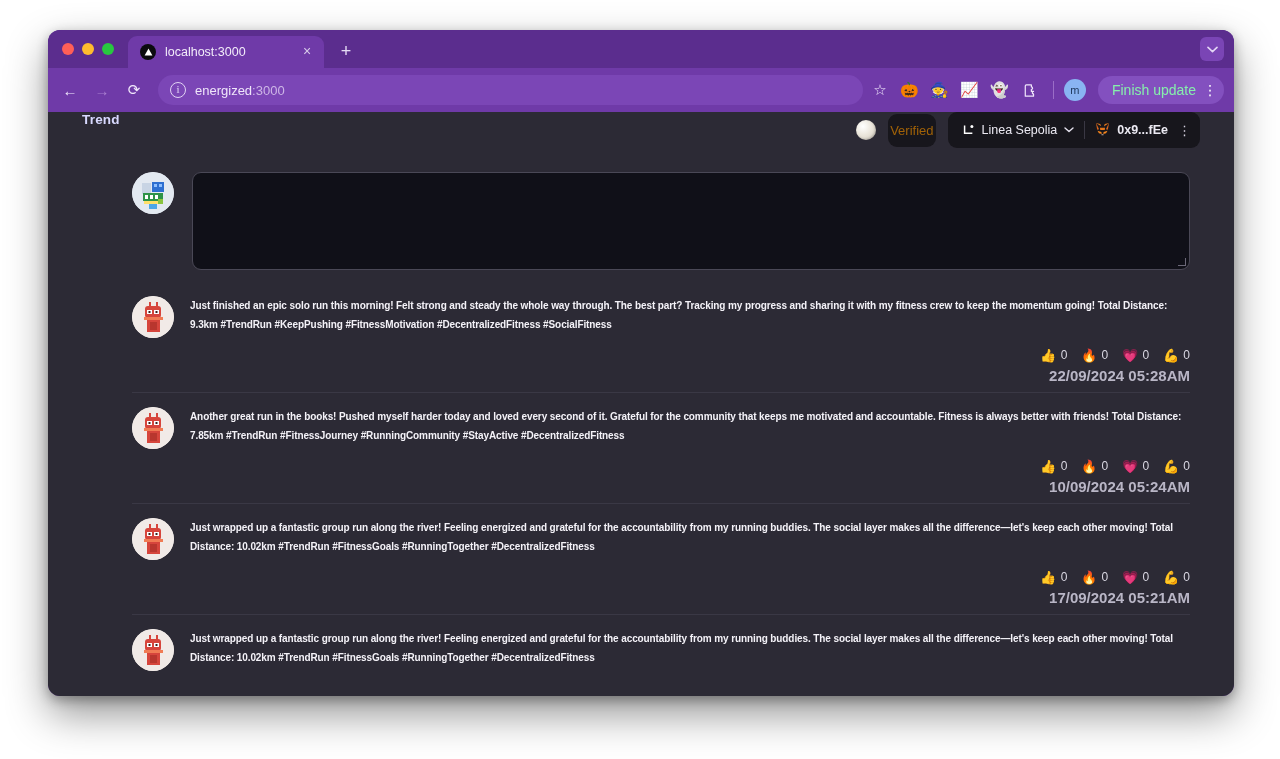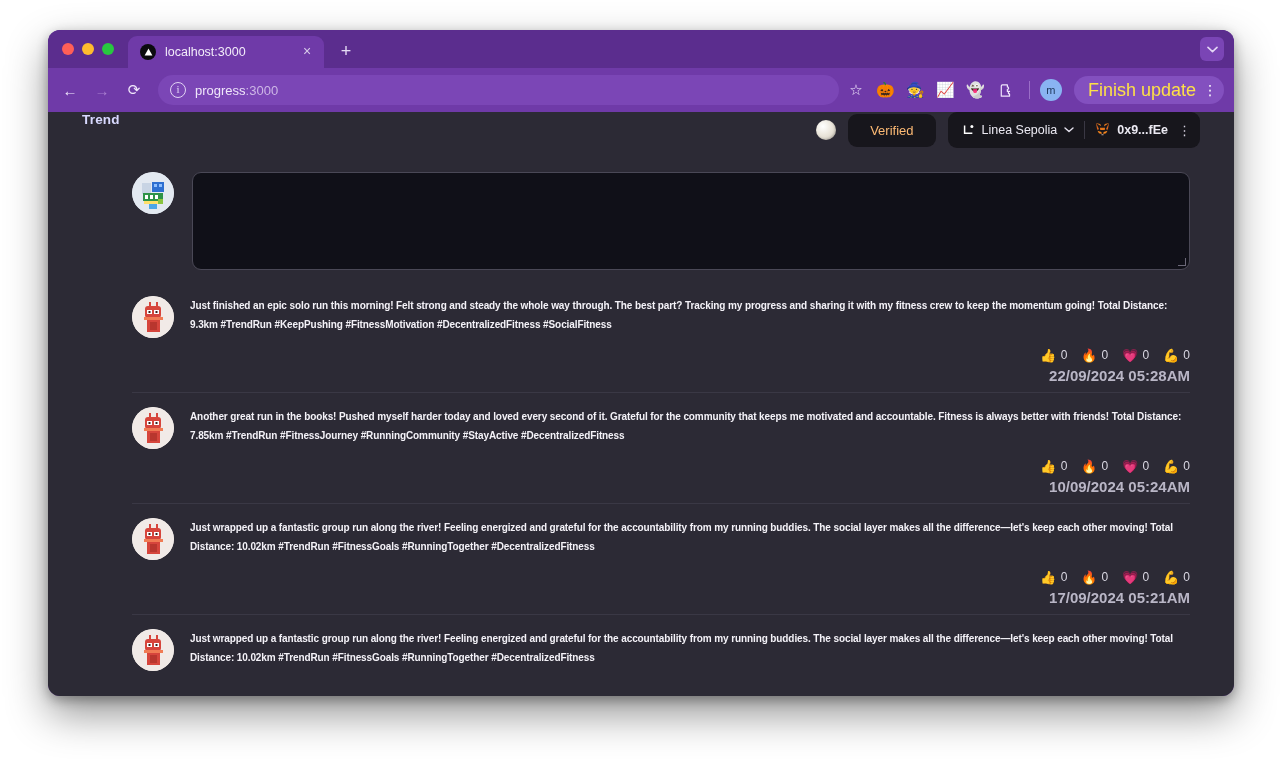--- a/index.html
+++ b/index.html
@@ -183,21 +183,21 @@
     height: 28px;
     background: #8350bf;
     border-radius: 14px;
     display: flex;
     align-items: center;
     padding: 0 6px 0 14px;
     gap: 6px;
     margin-left: 8px;
     flex: 0 0 auto;
   }
-  #update-button-label { color: #fde047; font-size: 18px; white-space: nowrap; }
+  #update-button-label { color: #86efac; font-size: 14px; white-space: nowrap; }
   #browser-menu-button {
     width: 16px;
     color: #ffffff;
     font-size: 14px;
     line-height: 12px;
     text-align: center;
     letter-spacing: 0;
   }
 
   
@@ -229,22 +229,22 @@
   }
   #coin-avatar {
     width: 20px; height: 20px;
     border-radius: 50%;
     background: radial-gradient(circle at 35% 32%, #ffffff 0%, #ece7dd 45%, #cfc8bb 100%);
     box-shadow: inset -1px -1px 2px rgba(0,0,0,0.18);
   }
   #verified-chip {
     background: #17161c;
     border-radius: 9px;
-    padding: 9px 22px;
-    color: #fdba74;
+    padding: 9px 2px;
+    color: #a16207;
     font-size: 13px;
   }
   #wallet-bar {
     background: #17161c;
     border-radius: 9px;
     height: 36px;
     display: flex;
     align-items: center;
     padding: 0 12px 0 14px;
     gap: 10px;
@@ -400,21 +400,21 @@
     </div>
   </div>
 
   <div id="toolbar">
     <div class="nav-btn">←</div>
     <div class="nav-btn disabled">→</div>
     <div class="nav-btn">⟳</div>
 
     <div id="omnibox">
       <span id="site-info-icon">i</span>
-      <span id="omnibox-url"><span>progress</span><span class="dim">:3000</span></span>
+      <span id="omnibox-url"><span>energized</span><span class="dim">:3000</span></span>
     </div>
 
     <div class="tb-icon">☆</div>
     <div class="tb-icon">🎃</div>
     <div class="tb-icon">🧙</div>
     <div class="tb-icon">📈</div>
     <div class="tb-icon">👻</div>
     <div class="tb-icon">
       <svg width="15" height="15" viewBox="0 0 16 16">
           <path d="M6 2h4v2.2a1.3 1.3 0 1 1 0 2.6V9h2.3a1.3 1.3 0 1 0 0 2.6V14H3.5V3.2A1.2 1.2 0 0 1 4.7 2z" fill="none" stroke="#efe4fb" stroke-width="1.3" stroke-linejoin="round"></path>

